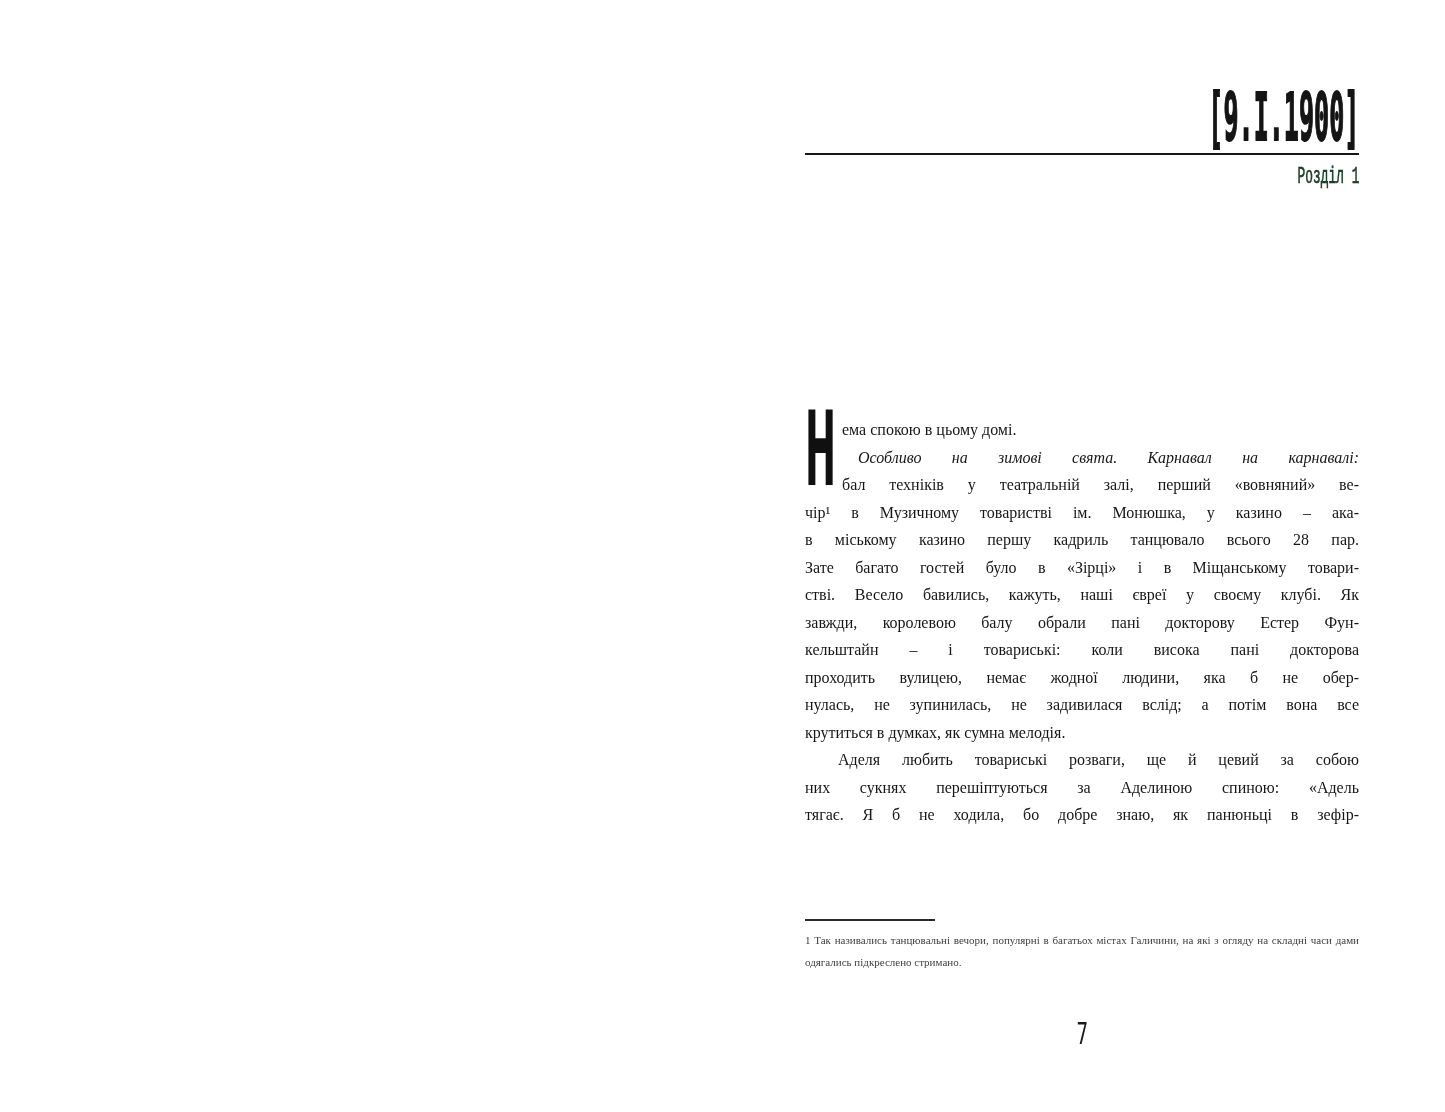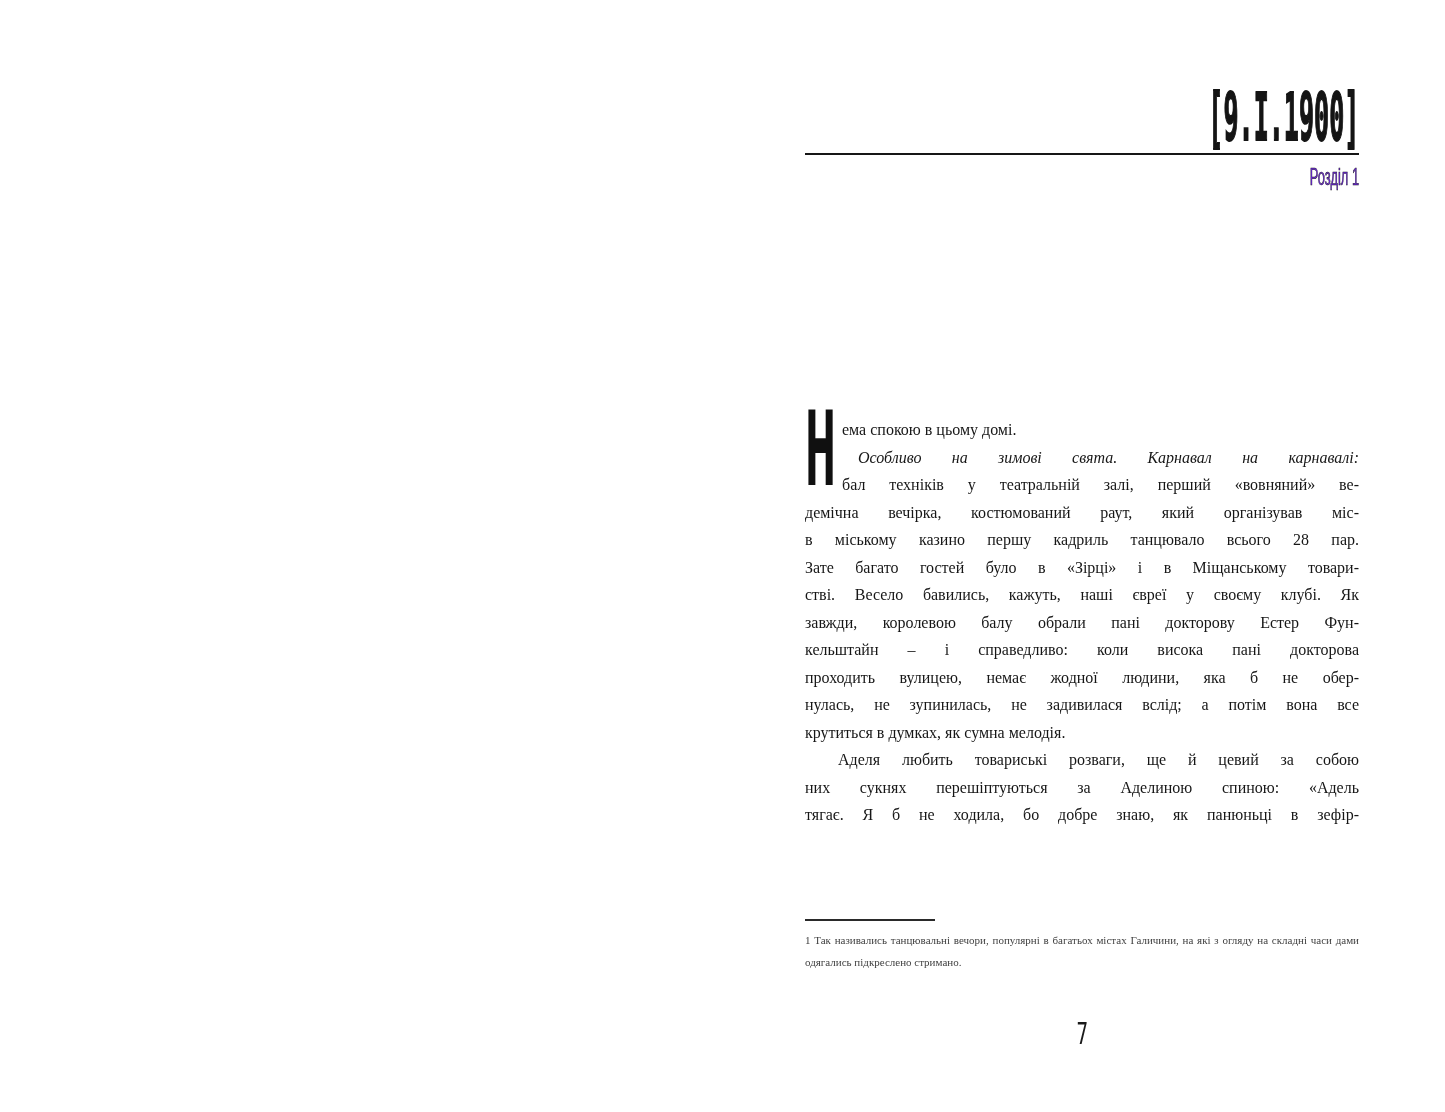--- a/index.html
+++ b/index.html
@@ -28,23 +28,23 @@
     transform-origin: top right;
     -webkit-text-stroke: 1.8px #141414;
   }
   .header-rule {
     position: absolute; top: 153px; left: 0; right: 0;
     height: 2px; background: #161616;
   }
   .chapter-label {
     position: absolute; top: 165px; right: 0;
     text-align: right; white-space: nowrap;
-    font-family: Liberation Sans, sans-serif;
+    font-family: Liberation Mono, monospace;
     font-weight: 400; font-size: 23px; line-height: 25px;
-    color: #6d28d9;
+    color: #14532d;
   }
   .chapter-label .squeeze {
     display: inline-block;
     transform: scaleX(0.56);
     transform-origin: top right;
     -webkit-text-stroke: 0.6px #1a1a1a;
   }
 
   
   .body-text {
@@ -120,26 +120,26 @@
       <span class="squeeze">Розділ 1</span>
     </div>
 
     <div class="body-text">
       <div class="drop-cap">
         <span class="glyph">Н</span>
       </div>
       <div class="line endpara">ема спокою в цьому домі.</div>
       <div class="line indent">Особливо на зимові свята. Карнавал на карнавалі:</div>
       <div class="line">бал техніків у театральній залі, перший «вовняний» ве-</div>
-      <div class="line">демічна вечірка, костюмований раут, який організував міс-</div>
+      <div class="line">чір¹ в Музичному товаристві ім. Монюшка, у казино – ака-</div>
       <div class="line">в міському казино першу кадриль танцювало всього 28 пар.</div>
       <div class="line">Зате багато гостей було в «Зірці» і в Міщанському товари-</div>
       <div class="line">стві. Весело бавились, кажуть, наші євреї у своєму клубі. Як</div>
       <div class="line">завжди, королевою балу обрали пані докторову Естер Фун-</div>
-      <div class="line">кельштайн – і справедливо: коли висока пані докторова</div>
+      <div class="line">кельштайн – і товариські: коли висока пані докторова</div>
       <div class="line">проходить вулицею, немає жодної людини, яка б не обер-</div>
       <div class="line">нулась, не зупинилась, не задивилася вслід; а потім вона все</div>
       <div class="line endpara">крутиться в думках, як сумна мелодія.</div>
       <div class="line indent2">Аделя любить товариські розваги, ще й цевий за собою</div>
       <div class="line">них сукнях перешіптуються за Аделиною спиною: «Адель</div>
       <div class="line">тягає. Я б не ходила, бо добре знаю, як панюньці в зефір-</div>
     </div>
 
     <div class="footnote-rule"></div>
     <div class="footnote-text">1 Так називались танцювальні вечори, популярні в багатьох містах Галичини, на які з огляду на складні часи дами одягались підкреслено стримано.</div>

